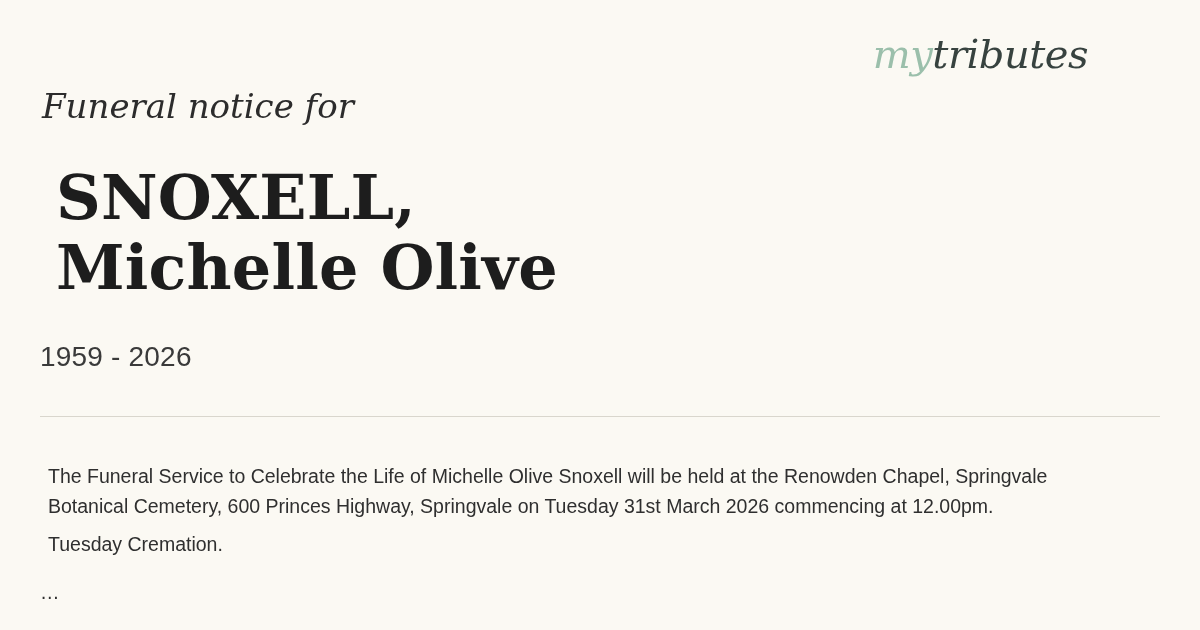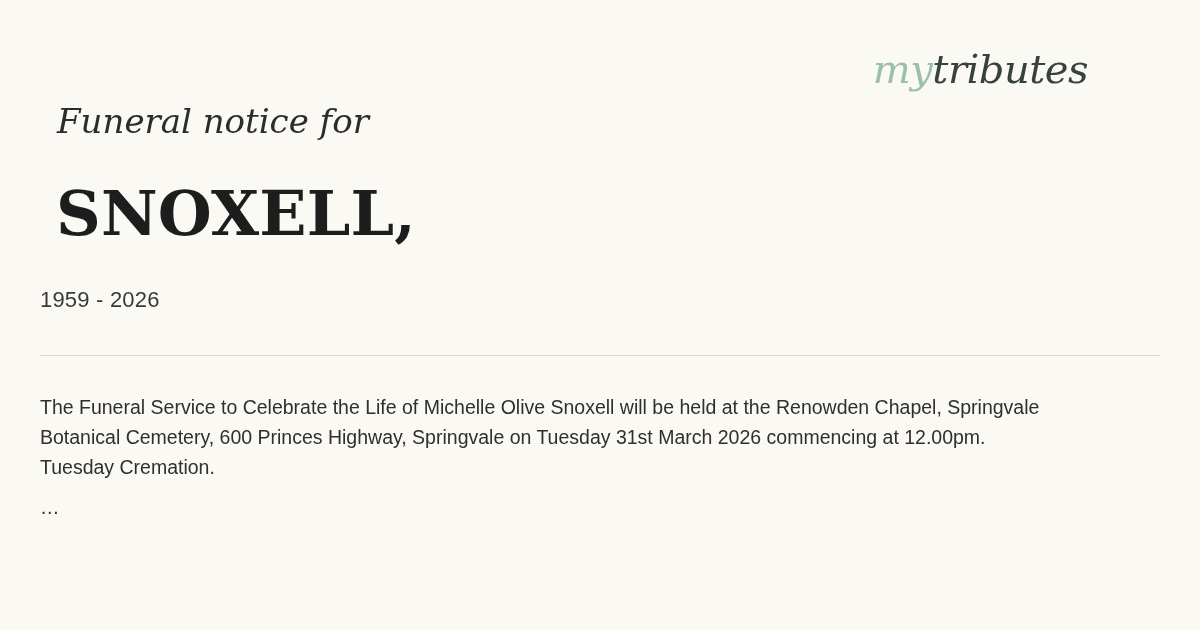--- a/index.html
+++ b/index.html
@@ -35,21 +35,21 @@
     color: #9bbfab;
     font-style: italic;
     font-weight: 400;
   }
   .brand .tributes {
     color: #37423f;
     font-style: italic;
     font-weight: 400;
   }
   .notice-label {
-    margin: 17px;
+    margin: 2px;
     padding-top: 86px;
     font-family: "DejaVu Serif", "Liberation Serif", serif;
     font-style: italic;
     font-weight: 400;
     font-size: 34px;
     line-height: 1.1;
     color: #2c2c2c;
   }
   .deceased-name {
     margin: 16px;
@@ -60,40 +60,40 @@
     line-height: 1.12;
     letter-spacing: 0.2px;
     color: #1d1d1d;
   }
   .deceased-name .line2 {
     display: block;
   }
   .life-years {
     margin: 0;
     padding-top: 22px;
-    font-size: 22px;
+    font-size: 28px;
     line-height: 1.2;
     color: #3a3a3a;
     letter-spacing: 0.2px;
   }
   .divider {
     margin-top: 42px;
     border: 0;
     border-top: 1px solid #d9d6cd;
     width: 1120px;
   }
   .notice-body {
     padding-top: 28px;
     font-size: 19.5px;
     line-height: 30px;
     color: #2f2f2f;
     max-width: 1110px;
   }
   .notice-body p {
-    margin: 0;
+    margin: 8px;
   }
   .ellipsis {
     padding-top: 14px;
     font-size: 19.5px;
     line-height: 22px;
     color: #2f2f2f;
   }
 </style>
 </head>
 <body>
@@ -101,20 +101,21 @@
 <div class="page">
 
   <div class="brand">
     <span class="my">my</span><span class="tributes">tributes</span>
   </div>
 
   <h2 class="notice-label">Funeral notice for</h2>
 
   <h1 class="deceased-name">
     <span>SNOXELL,</span>
+    <span class="line2">Michelle Olive</span>
   </h1>
 
   <div class="life-years">1959 - 2026</div>
 
   <hr class="divider">
 
   <div class="notice-body">
     <p>The Funeral Service to Celebrate the Life of Michelle Olive Snoxell will be held at the Renowden Chapel, Springvale Botanical Cemetery, 600 Princes Highway, Springvale on Tuesday 31st March 2026 commencing at 12.00pm.</p>
     <p>Tuesday Cremation.</p>
   </div>

